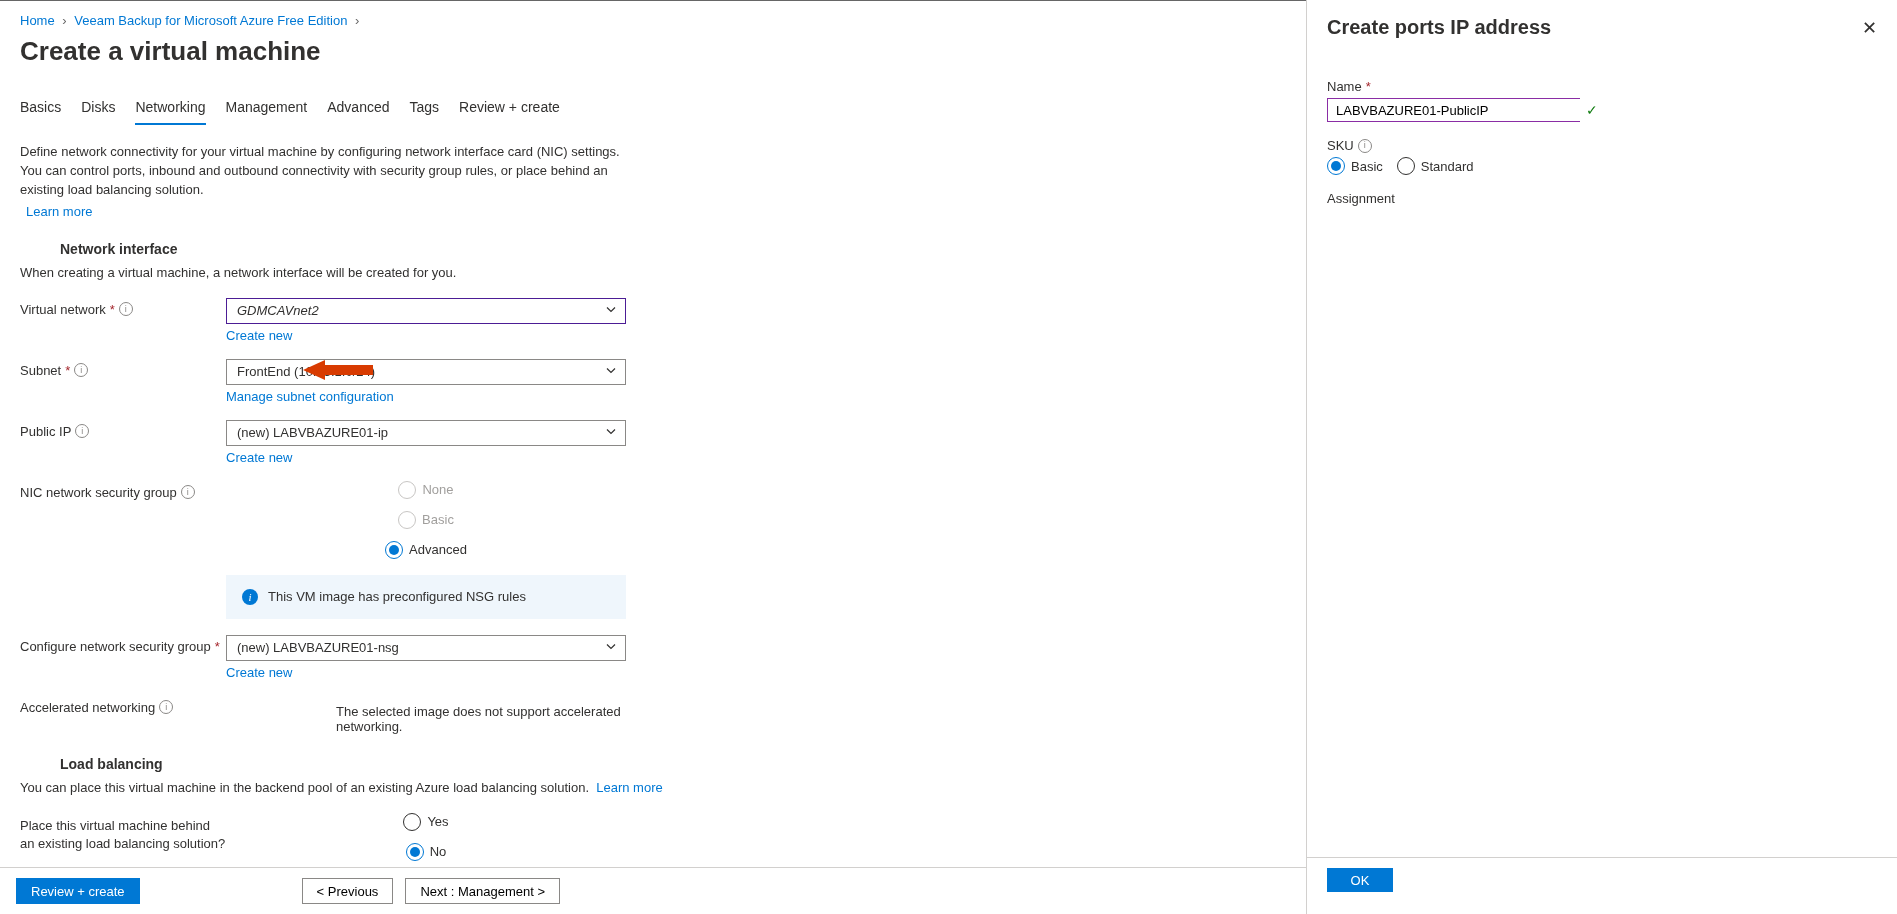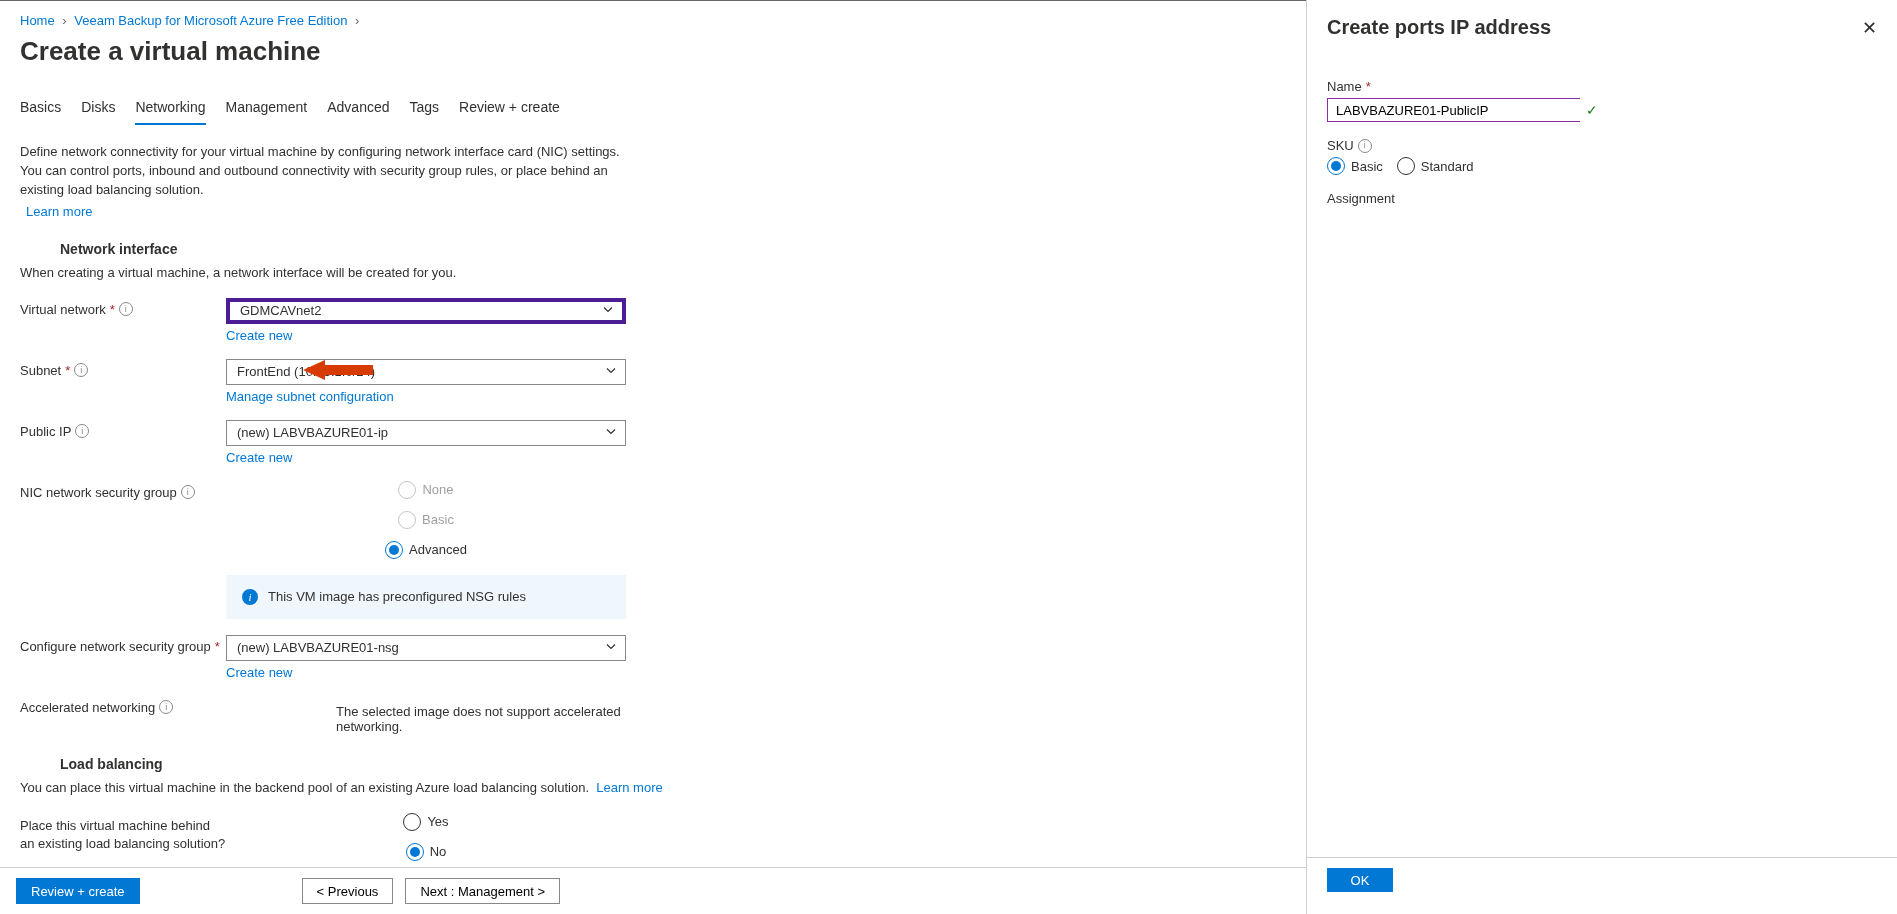--- a/index.html
+++ b/index.html
@@ -17,21 +17,21 @@
 .intro { max-width: 620px; font-size: 13px; line-height: 1.45; color: #323130; margin-bottom: 4px; }
 .link { color: #0078d4; text-decoration: none; cursor: pointer; }
 .section-title { font-size: 14px; font-weight: 600; margin-top: 22px; margin-bottom: 8px; margin-left: 40px; }
 .helper { font-size: 13px; color: #323130; margin-bottom: 18px; }
 .form-row { display: flex; align-items: flex-start; margin-bottom: 16px; }
 .form-label { width: 206px; font-size: 13px; padding-top: 4px; display: flex; align-items: center; gap: 4px; }
 .req { color: #a4262c; }
 .info-icon { display: inline-flex; align-items: center; justify-content: center; width: 14px; height: 14px; border: 1px solid #8a8886; border-radius: 50%; font-size: 9px; color: #8a8886; line-height: 1; cursor: pointer; }
 .form-field { flex: 0 0 auto; width: 400px; }
 .dropdown { position: relative; width: 100%; height: 26px; border: 1px solid #8a8886; background: #fff; display: flex; align-items: center; padding: 0 10px; cursor: pointer; font-size: 13px; }
-.dropdown.invalid { border: 4px solid #4c1d95; }
+.dropdown.invalid { border: 1px solid #4c1d95; font-style: italic; }
 .dropdown .chev { position: absolute; right: 8px; top: 50%; transform: translateY(-50%); }
 .sublink { font-size: 13px; margin-top: 4px; }
 .radio-row { display: flex; align-items: center; gap: 12px; flex-direction: column; }
 .radio { display: inline-flex; align-items: center; gap: 6px; font-size: 13px; cursor: pointer; }
 .radio .r-outer { width: 18px; height: 18px; border: 1px solid #323130; border-radius: 50%; display: inline-flex; align-items: center; justify-content: center; }
 .radio.disabled .r-outer { border-color: #c8c6c4; }
 .radio.disabled { color: #a19f9d; }
 .radio .r-inner { width: 10px; height: 10px; border-radius: 50%; background: transparent; }
 .radio.checked .r-outer { border-color: #0078d4; }
 .radio.checked .r-inner { background: #0078d4; }

